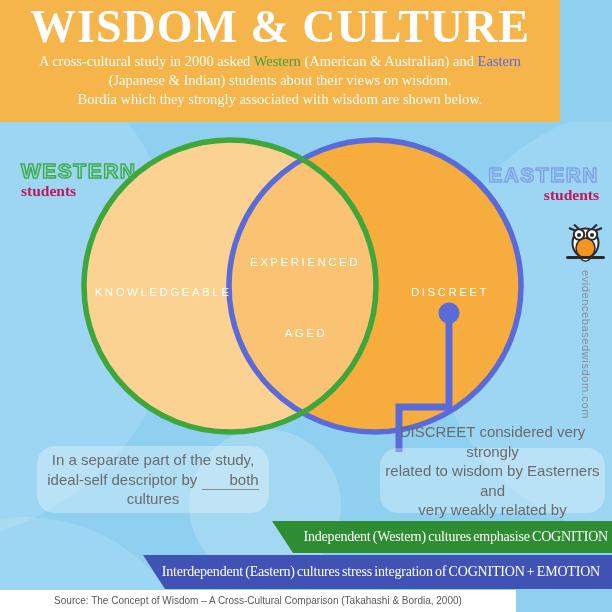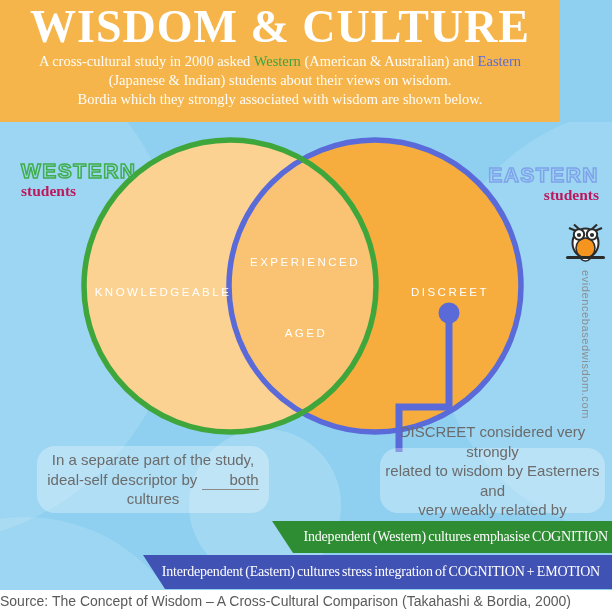--- a/index.html
+++ b/index.html
@@ -81,23 +81,23 @@
   }
   
   .owl{ position:absolute; left:565px; top:100px; z-index:6; }
   .site{
     position:absolute; left:592px; top:148px; width:170px; z-index:6;
     transform:rotate(90deg); transform-origin:0 0;
     color:#8a8f94; font-size:11px; letter-spacing:0.6px; white-space:nowrap;
   }
   
   .footer{
-    position:absolute; top:590px; left:0; width:612px; height:22px;
-    background:#ffffff; z-index:9; text-align:left;
-    color:#5a5a5a; font-size:14px; line-height:22px;
+    position:absolute; top:590px; left:0; width:516px; height:22px;
+    background:#ffffff; z-index:9; text-align:center;
+    color:#5a5a5a; font-size:10px; line-height:22px;
   }
 </style>
 </head>
 <body>
 
 <div class="canvas">
 
   <div class="header">
     <div class="title">WISDOM &amp; CULTURE</div>
     <div class="subline"><span>A cross-cultural study in 2000 asked </span><span class="w-green">Western</span><span> (American &amp; Australian) and </span><span class="e-blue">Eastern</span></div>

